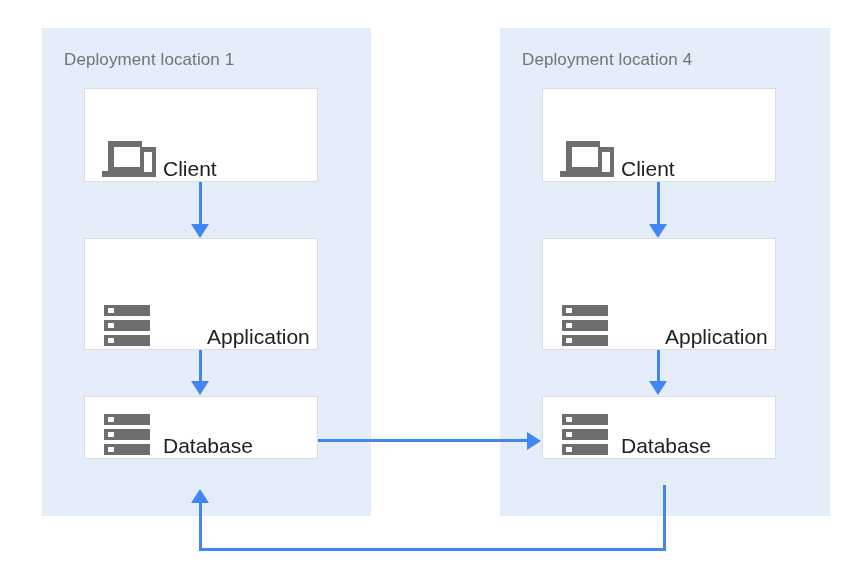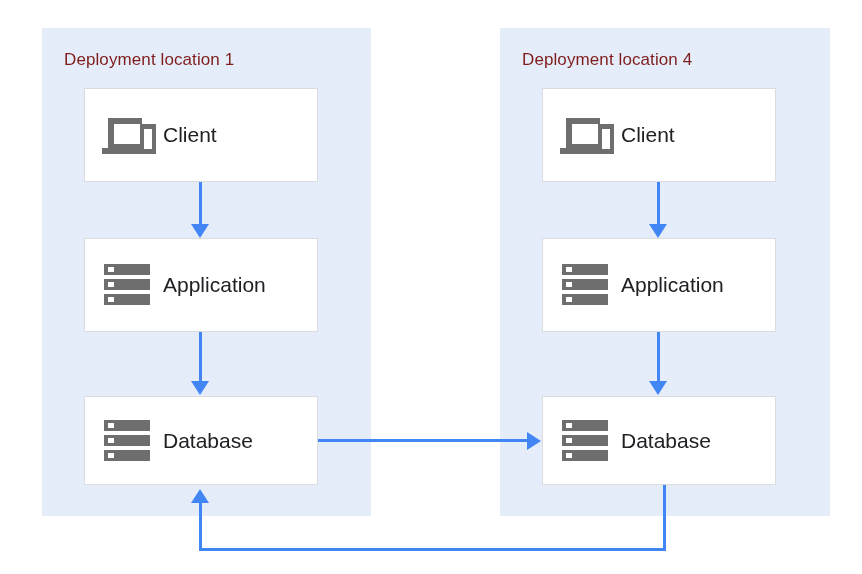--- a/index.html
+++ b/index.html
@@ -25,39 +25,39 @@
     background: #e4edf9;
   }
   #zone-1 { left: 42px;  top: 28px; width: 329px; height: 488px; }
   #zone-2 { left: 500px; top: 28px; width: 330px; height: 488px; }
 
   .zone-title {
     position: absolute;
     top: 22px;
     left: 22px;
     font-size: 17px;
-    color: #7f1d1d;
+    color: #737373;
     letter-spacing: 0.1px;
     white-space: nowrap;
   }
 
   
   .node {
     position: absolute;
     width: 234px;
     background: #ffffff;
     border: 1px solid #dadce0;
     box-sizing: border-box;
     display: flex;
-    align-items: center;
+    align-items: flex-end;
     z-index: 4;
   }
   .node.client   { height: 94px; }
-  .node.app      { height: 94px; }
-  .node.db       { height: 89px; }
+  .node.app      { height: 112px; gap: 44px; }
+  .node.db       { height: 63px; }
 
   .node-icon {
     width: 68px;
     min-width: 68px;
     display: flex;
     align-items: center;
     justify-content: center;
     margin-left: 10px;
   }
   .node-label {

